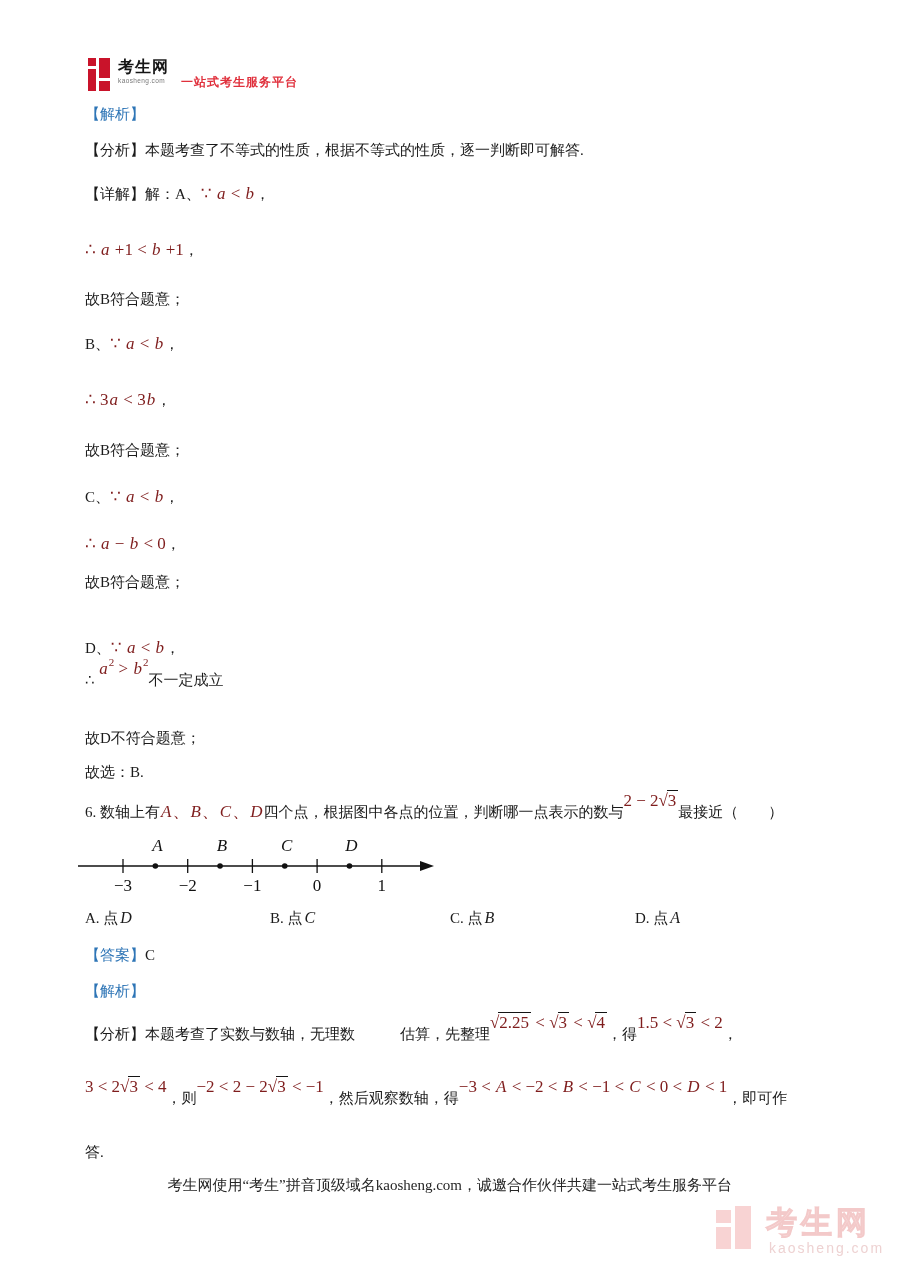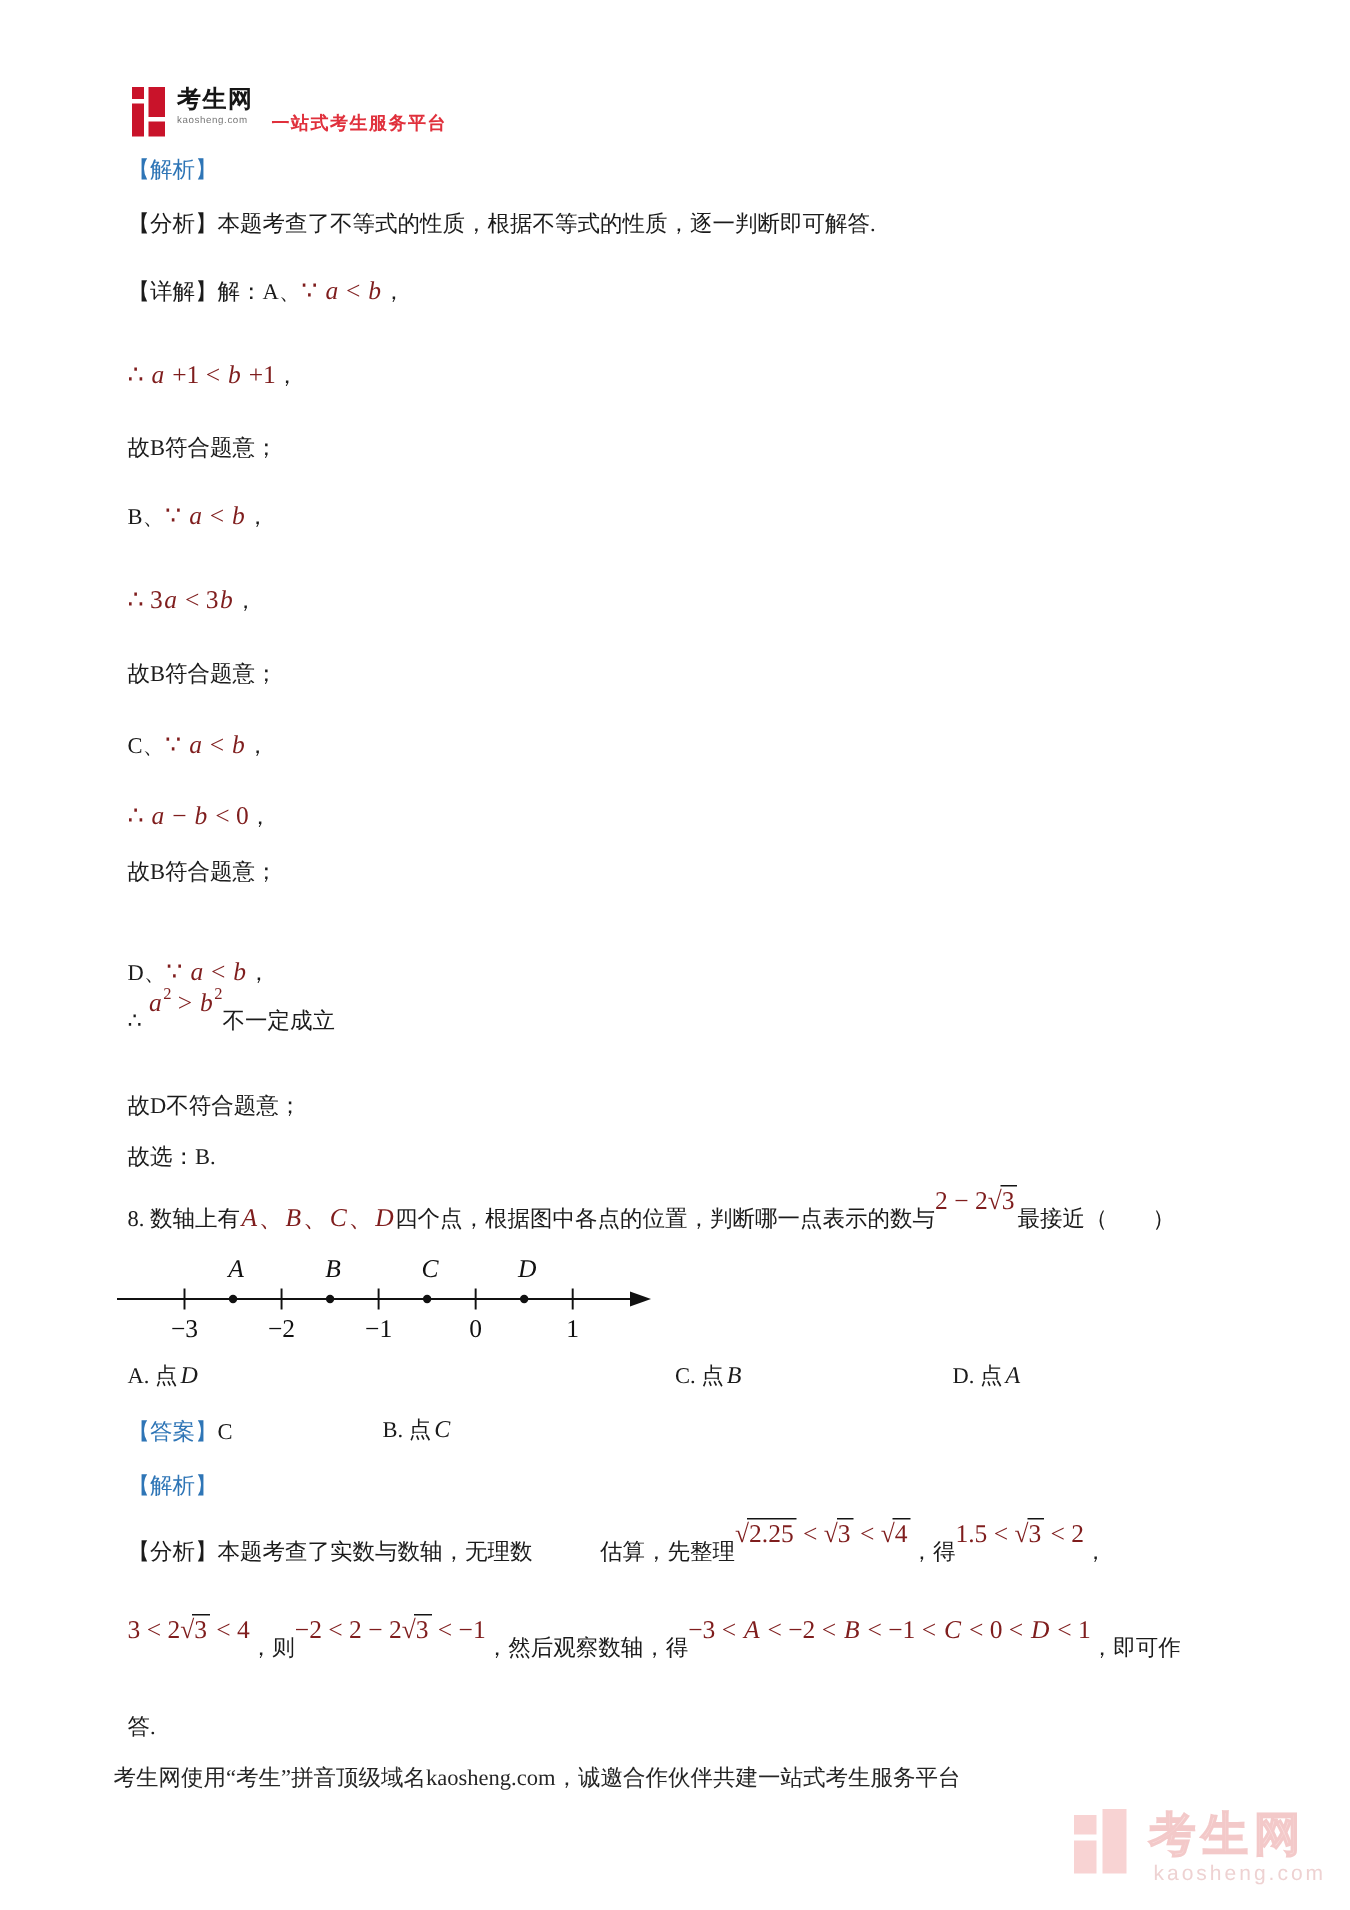--- a/index.html
+++ b/index.html
@@ -31,32 +31,32 @@
   .math sup{font-size:11px;line-height:0;position:relative;top:-1px;}
   .raised{display:inline-block;position:relative;top:-11px;}
   .sqrt{white-space:nowrap;}
   .rsym{margin-right:-1px;}
   .rad{border-top:1.2px solid #141414;padding:0 2px 0 1px;}
 
   
   .options{position:absolute;height:26px;}
   .opt{position:absolute;top:0;font-size:15px;white-space:nowrap;}
   .opt:nth-of-type(1){left:0;}
-  .opt:nth-of-type(2){left:170px;margin-top:36px;}
+  .opt:nth-of-type(2){left:185px;}
   .opt:nth-of-type(3){left:365px;}
   .opt:nth-of-type(4){left:550px;}
   .opt i{font-style:italic;font-size:16px;padding-left:2px;}
 
   
   .figure{position:absolute;left:78px;top:836px;width:380px;height:64px;}
   .ticklbl{font-family:"Liberation Serif","DejaVu Serif",serif;font-size:17px;fill:#111;}
   .ptlbl{font-family:"Liberation Serif","DejaVu Serif",serif;font-style:italic;font-size:17px;fill:#111;}
 
   
-  .footer{position:absolute;top:1176px;left:0;width:716px;text-align:center;
+  .footer{position:absolute;top:1176px;left:16px;width:716px;text-align:right;
           font-size:15px;color:#262626;}
 
   
   .watermark{position:absolute;left:716px;top:1206px;width:180px;height:62px;}
   .wblk{position:absolute;background:#f8d3d3;}
   .wb1{left:0;top:4px;width:15px;height:13px;}
   .wb2{left:0;top:21px;width:15px;height:22px;}
   .wb3{left:19px;top:0;width:16px;height:43px;}
   .wm-name{position:absolute;left:50px;top:-4px;
            font-family:"Liberation Sans","DejaVu Sans",sans-serif;
@@ -91,21 +91,21 @@
 <div class="line" style="top:332px"><span class="cn">B、</span><span class="math">∵ <i>a</i> &lt; <i>b</i></span><span class="cn">，</span></div>
 <div class="line" style="top:388px"><span class="math">∴ 3<i>a</i> &lt; 3<i>b</i></span><span class="cn">，</span></div>
 <div class="line" style="top:438px"><span class="cn">故B符合题意；</span></div>
 <div class="line" style="top:485px"><span class="cn">C、</span><span class="math">∵ <i>a</i> &lt; <i>b</i></span><span class="cn">，</span></div>
 <div class="line" style="top:532px"><span class="math">∴ <i>a</i> − <i>b</i> &lt; 0</span><span class="cn">，</span></div>
 <div class="line" style="top:570px"><span class="cn">故B符合题意；</span></div>
 <div class="line" style="top:636px"><span class="cn">D、</span><span class="math">∵ <i>a</i> &lt; <i>b</i></span><span class="cn">，</span></div>
 <div class="line" style="top:668px"><span class="cn">∴ </span><span class="math raised"><i>a</i><sup>2</sup> &gt; <i>b</i><sup>2</sup></span><span class="cn">不一定成立</span></div>
 <div class="line" style="top:726px"><span class="cn">故D不符合题意；</span></div>
 <div class="line" style="top:760px"><span class="cn">故选：B.</span></div>
-<div class="line" style="top:800px"><span class="cn">8. 数轴上有</span><span class="math"><i>A</i>、<i>B</i>、<i>C</i>、<i>D</i></span><span class="cn">四个点，根据图中各点的位置，判断哪一点表示的数与</span><span class="math raised">2 − 2<span class="sqrt"><span class="rsym">√</span><span class="rad">3</span></span></span><span class="cn">最接近（　　）</span></div>
+<div class="line" style="top:800px"><span class="cn">6. 数轴上有</span><span class="math"><i>A</i>、<i>B</i>、<i>C</i>、<i>D</i></span><span class="cn">四个点，根据图中各点的位置，判断哪一点表示的数与</span><span class="math raised">2 − 2<span class="sqrt"><span class="rsym">√</span><span class="rad">3</span></span></span><span class="cn">最接近（　　）</span></div>
 
 <div class="figure">
   <svg id="numline" width="380" height="64">
       <line x1="0" y1="30" x2="344" y2="30" stroke="#111" stroke-width="1.3"></line>
       <polygon points="342,25 356,30 342,35" fill="#111"></polygon>
       <line x1="45" y1="23" x2="45" y2="37" stroke="#111" stroke-width="1.3"></line>
       <text x="45" y="55" text-anchor="middle" class="ticklbl">−3</text>
       <line x1="109.7" y1="23" x2="109.7" y2="37" stroke="#111" stroke-width="1.3"></line>
       <text x="109.7" y="55" text-anchor="middle" class="ticklbl">−2</text>
       <line x1="174.4" y1="23" x2="174.4" y2="37" stroke="#111" stroke-width="1.3"></line>

